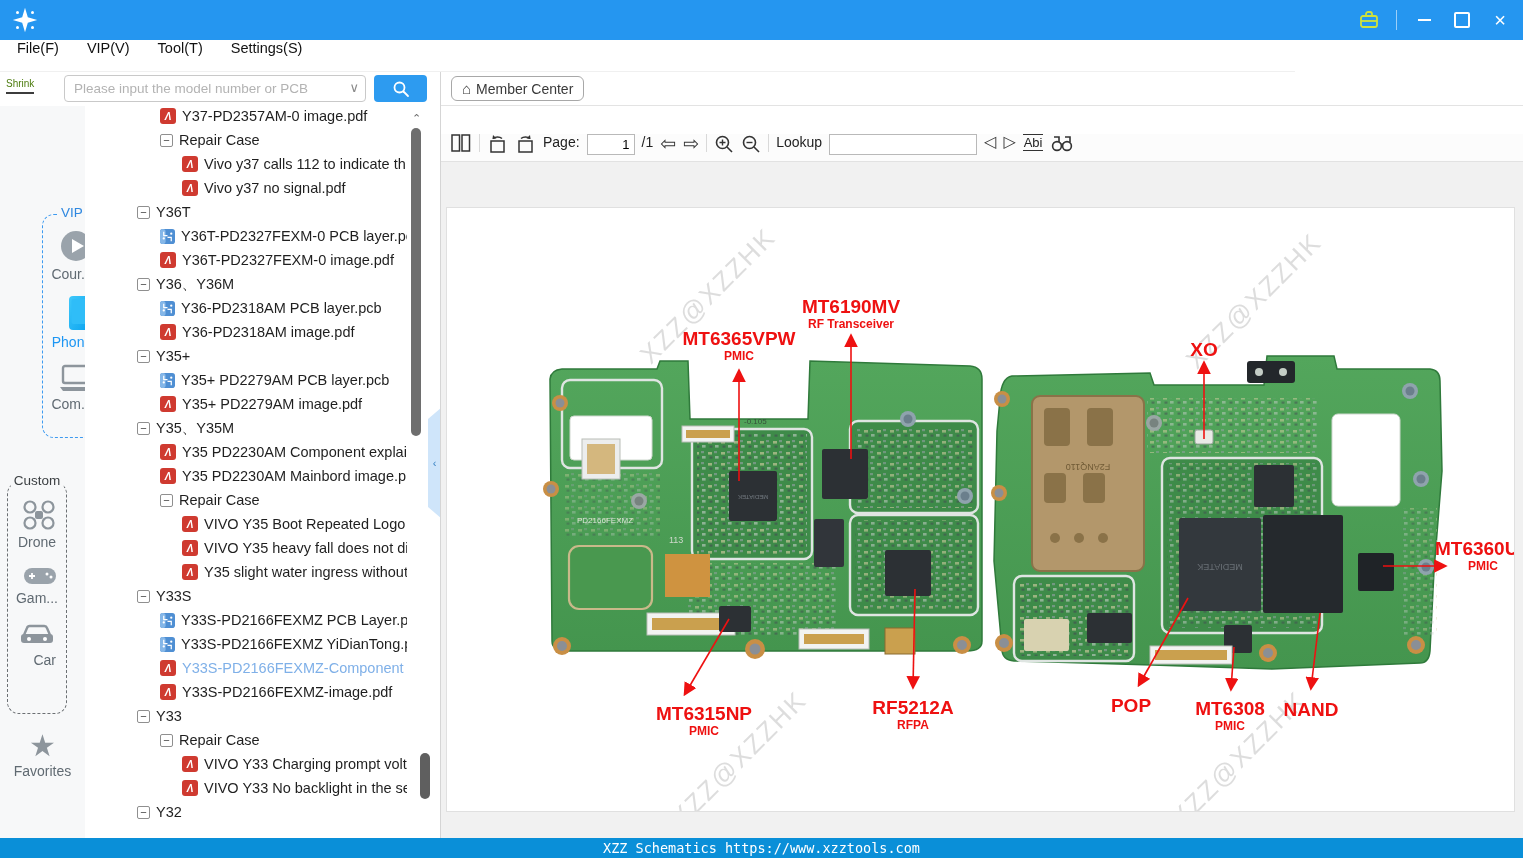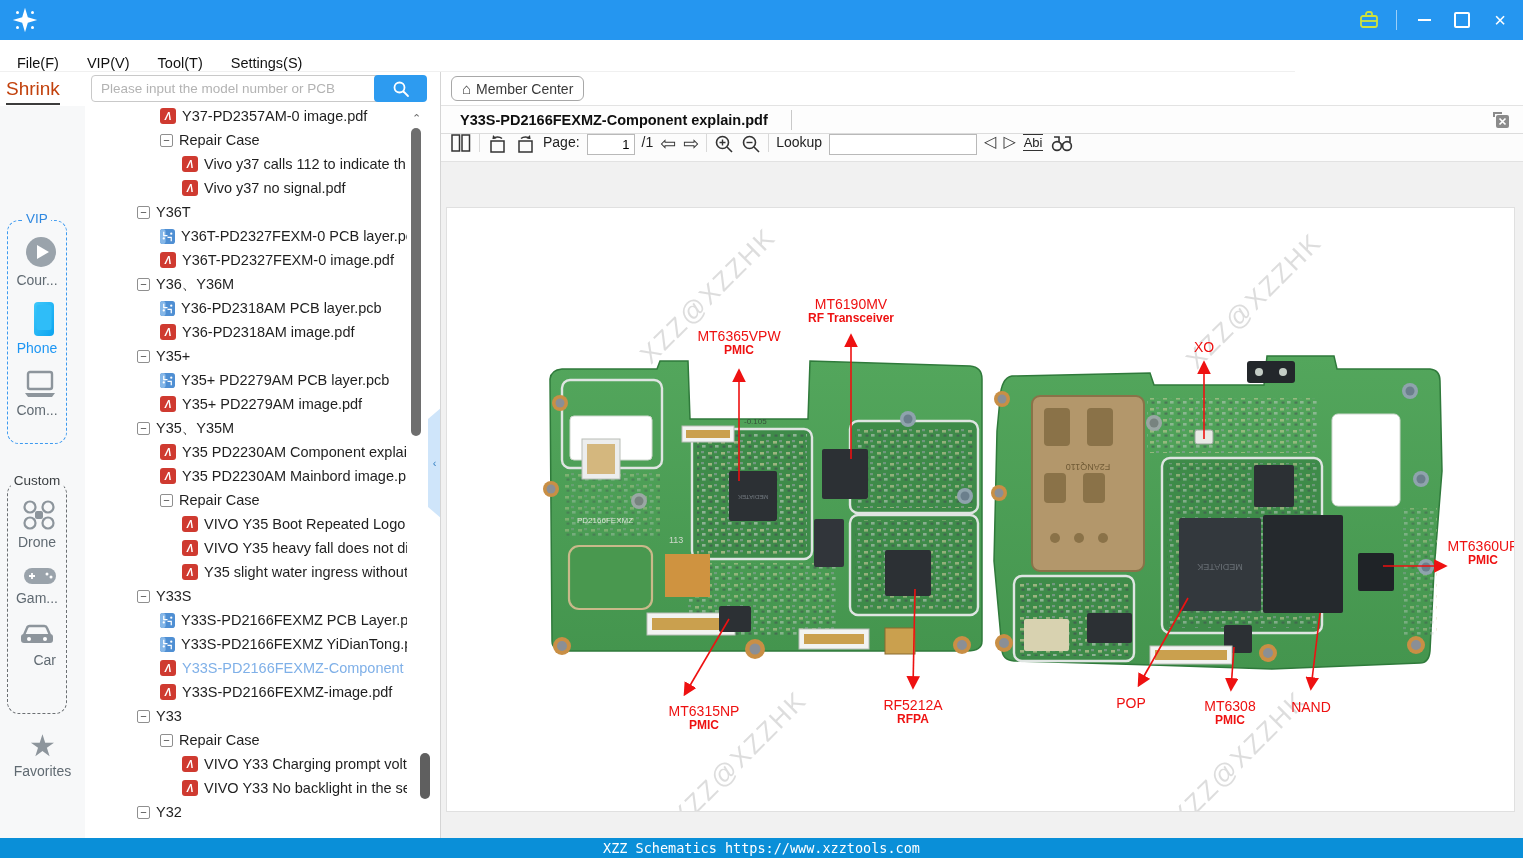--- a/index.html
+++ b/index.html
@@ -12,37 +12,37 @@
   .logo { position:absolute; left:10px; top:5px; width:30px; height:30px; }
   .title-text { position:absolute; left:52px; top:10px; color:#fff; font-size:15px; letter-spacing:.2px; }
   .winbtns { position:absolute; right:12px; top:0; height:40px; display:flex; align-items:center; gap:16px; }
   .win-divider { width:1px; height:20px; background:rgba(255,255,255,.55); }
   .wb { width:22px; height:22px; display:flex; align-items:center; justify-content:center; color:#fff; cursor:pointer; }
   .wb.min::before { content:""; width:13px; height:2px; background:#fff; }
   .wb.max::before { content:""; width:12px; height:12px; border:2px solid #fff; border-radius:2px; }
   .wb.close { font-size:20px; line-height:20px; }
 
   
-  .menubar { position:absolute; left:0; top:40px; width:1295px; height:32px; background:#fff; display:flex; align-items:flex-end; padding-left:17px; gap:28px; border-bottom:1px solid #f0f0f0; }
+  .menubar { position:absolute; left:0; top:40px; width:1295px; height:32px; background:#fff; display:flex; align-items:flex-start; padding-left:17px; gap:28px; border-bottom:1px solid #f0f0f0; }
   .menu-item { font-size:14.5px; color:#111; cursor:pointer; }
 
   
   .searchrow { position:absolute; left:0; top:72px; width:440px; height:34px; background:#fff; }
-  .shrink { position:absolute; left:6px; top:6px; font-size:19px; color:#c2410c; padding-bottom:3px; border-bottom:2px solid #3c3c3c; cursor:pointer;text-align:center; }
-  .model-input-wrap { position:absolute; left:64px; top:3px; width:302px; height:27px;margin-left:27px; }
+  .shrink { position:absolute; left:6px; top:6px; font-size:10px; color:#4d7c0f; padding-bottom:3px; border-bottom:2px solid #3c3c3c; cursor:pointer;text-align:center; }
+  .model-input-wrap { position:absolute; left:64px; top:3px; width:302px; height:27px; }
   .model-input { width:100%; height:100%; border:1px solid #c9c9c9; border-radius:4px; padding:0 24px 0 9px; font-size:13.5px; color:#333; font-family:"Liberation Sans",sans-serif; }
   .model-input::placeholder { color:#b3b3b3; }
   .combo-chev { position:absolute; right:7px; top:5px; color:#8a8a8a; font-size:13px; }
   .search-btn { position:absolute; left:374px; top:3px; width:53px; height:27px; background:#2d9bf0; border-radius:4px; display:flex; align-items:center; justify-content:center; cursor:pointer; }
 
   
   .leftpanel { position:absolute; left:0; top:106px; width:440px; height:732px; background:#fff; overflow:hidden; }
   .sidebar { position:absolute; left:0; top:0; width:85px; height:100%; background:#f7f8f9; }
   .sgroup { position:absolute; left:7px; width:60px; border-radius:12px; display:flex; flex-direction:column; align-items:center; }
-  .sgroup.vip { top:114px; height:224px; border:1.6px dashed #3d9af0; }
+  .sgroup.vip { top:108px; height:224px; border:1.6px dashed #3d9af0;margin-left:35px; }
   .sgroup.custom { top:376px; height:232px; border:1.6px dashed #6b6f73; }
   .sgroup-label { position:absolute; top:-10px; left:50%; transform:translateX(-50%); background:#f7f8f9; padding:0 3px; font-size:13.5px; }
   .sgroup.vip .sgroup-label { color:#2f88e0; }
   .sgroup.custom .sgroup-label { color:#3c4043; }
   .sitem { display:flex; flex-direction:column; align-items:flex-end; cursor:pointer; }
   .sitem .slabel { font-size:14px; color:#606a72; margin-top:3px; white-space:nowrap; }
   .sitem.active .slabel { color:#1d96f3; }
   .fav { position:absolute; left:0; top:625px; width:85px; display:flex; flex-direction:column; align-items:center; cursor:pointer; }
   .fav .slabel { font-size:14px; color:#606a72; margin-top:2px;text-align:right; }
 
@@ -81,21 +81,21 @@
   .page-input { width:48px; height:21px; border:1px solid #b9b9b9; font-size:13px; text-align:right; padding-right:4px; font-family:"Liberation Sans",sans-serif; }
   .lookup-input { width:148px; height:21px; border:1px solid #b9b9b9; font-size:13px; padding:0 5px; font-family:"Liberation Sans",sans-serif; }
   .abi { font-size:13px; color:#222; border-top:1px solid #333; border-bottom:1px solid #333; padding:0 1px; cursor:pointer; }
   .tb-ico { cursor:pointer; display:inline-flex; }
 
   .vbody { position:absolute; left:0; top:90px; width:100%; height:676px; background:#f1f1f1; }
   .page { position:absolute; left:5px; top:45px; width:1069px; height:605px; background:#fff; border:1px solid #e0e0e0; overflow:hidden; }
 
   
   .ann { position:absolute; transform:translateX(-50%); text-align:center; color:#ee1111; line-height:1.15; white-space:nowrap; }
-  .ann .main { font-size:14px; font-weight:normal; }
+  .ann .main { font-size:19px; font-weight:bold; }
   .ann .sub { font-size:12px; font-weight:bold; }
   .wm { position:absolute; transform:translate(-50%,-50%) rotate(-45deg); color:#c7c7c7; opacity:.6; font-size:26px; letter-spacing:2px; white-space:nowrap; }
 
   
   .statusbar { position:absolute; left:0; top:838px; width:1523px; height:20px; background:#0a8fd8; display:flex; align-items:center; justify-content:center; }
   .statusbar span { color:#fff; font-size:13.5px; font-family:"DejaVu Sans Mono", monospace; }
 </style>
 </head>
 <body>
 
@@ -412,29 +412,20 @@
   </div>
 
   <div class="viewer">
     <div class="vheader">
       <div class="member-btn">
         <span class="home-g">⌂</span>
         <span>Member Center</span>
       </div>
     </div>
 
-    <div class="tabbar">
-      <span class="tab">Y33S-PD2166FEXMZ-Component explain.pdf</span>
-      <div class="tab-sep"></div>
-      <svg class="tab-closeall" viewBox="0 0 19 18">
-        <path d="M3 6 V2 h8" fill="none" stroke="#8b8b8b" stroke-width="2"></path>
-        <rect x="5" y="4" width="13" height="13" rx="2" fill="#8b8b8b"></rect>
-        <path d="M8.5 7.5 l6 6 M14.5 7.5 l-6 6" stroke="#fff" stroke-width="1.7"></path>
-      </svg>
-    </div>
 
     <div class="toolbar">
       <span class="tb-ico">
         <svg width="22" height="18" viewBox="0 0 22 18">
             <rect x="2" y="1" width="7.5" height="16" fill="none" stroke="#333" stroke-width="1.5"></rect>
             <rect x="12" y="1" width="7.5" height="16" fill="none" stroke="#333" stroke-width="1.5"></rect>
           </svg>
       </span>
       <div class="tb-sep"></div>
       <span class="tb-ico">

